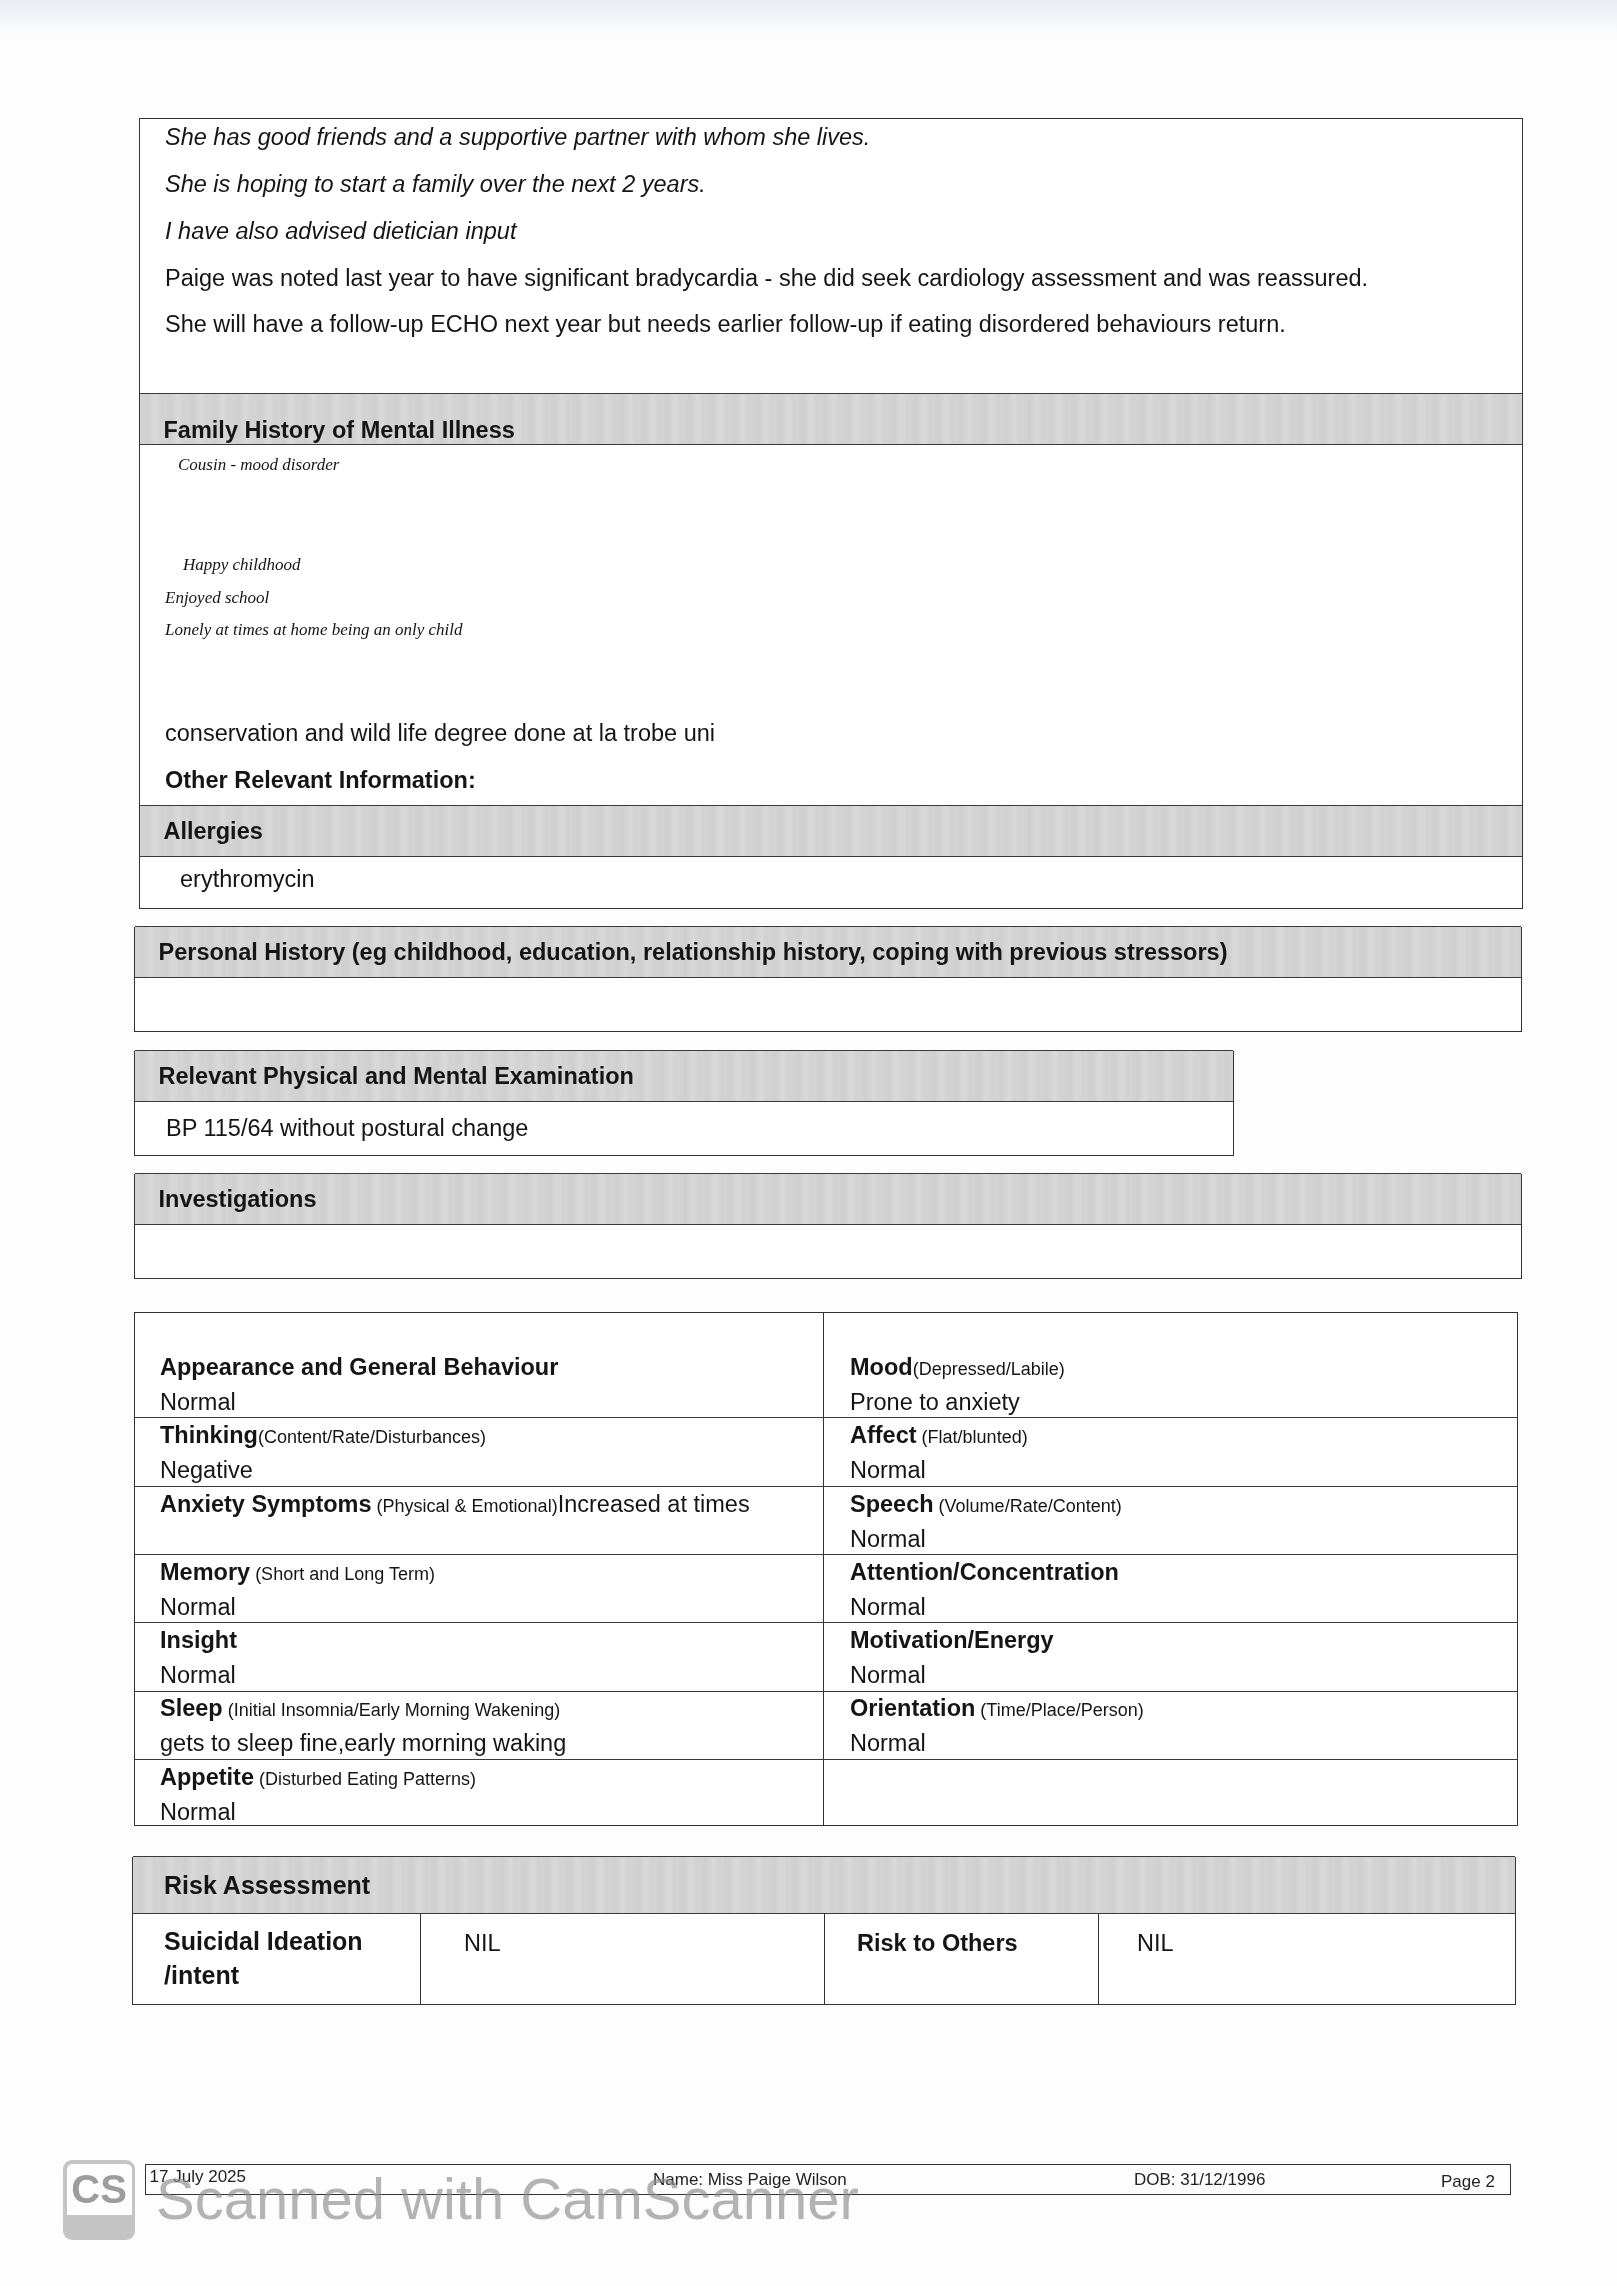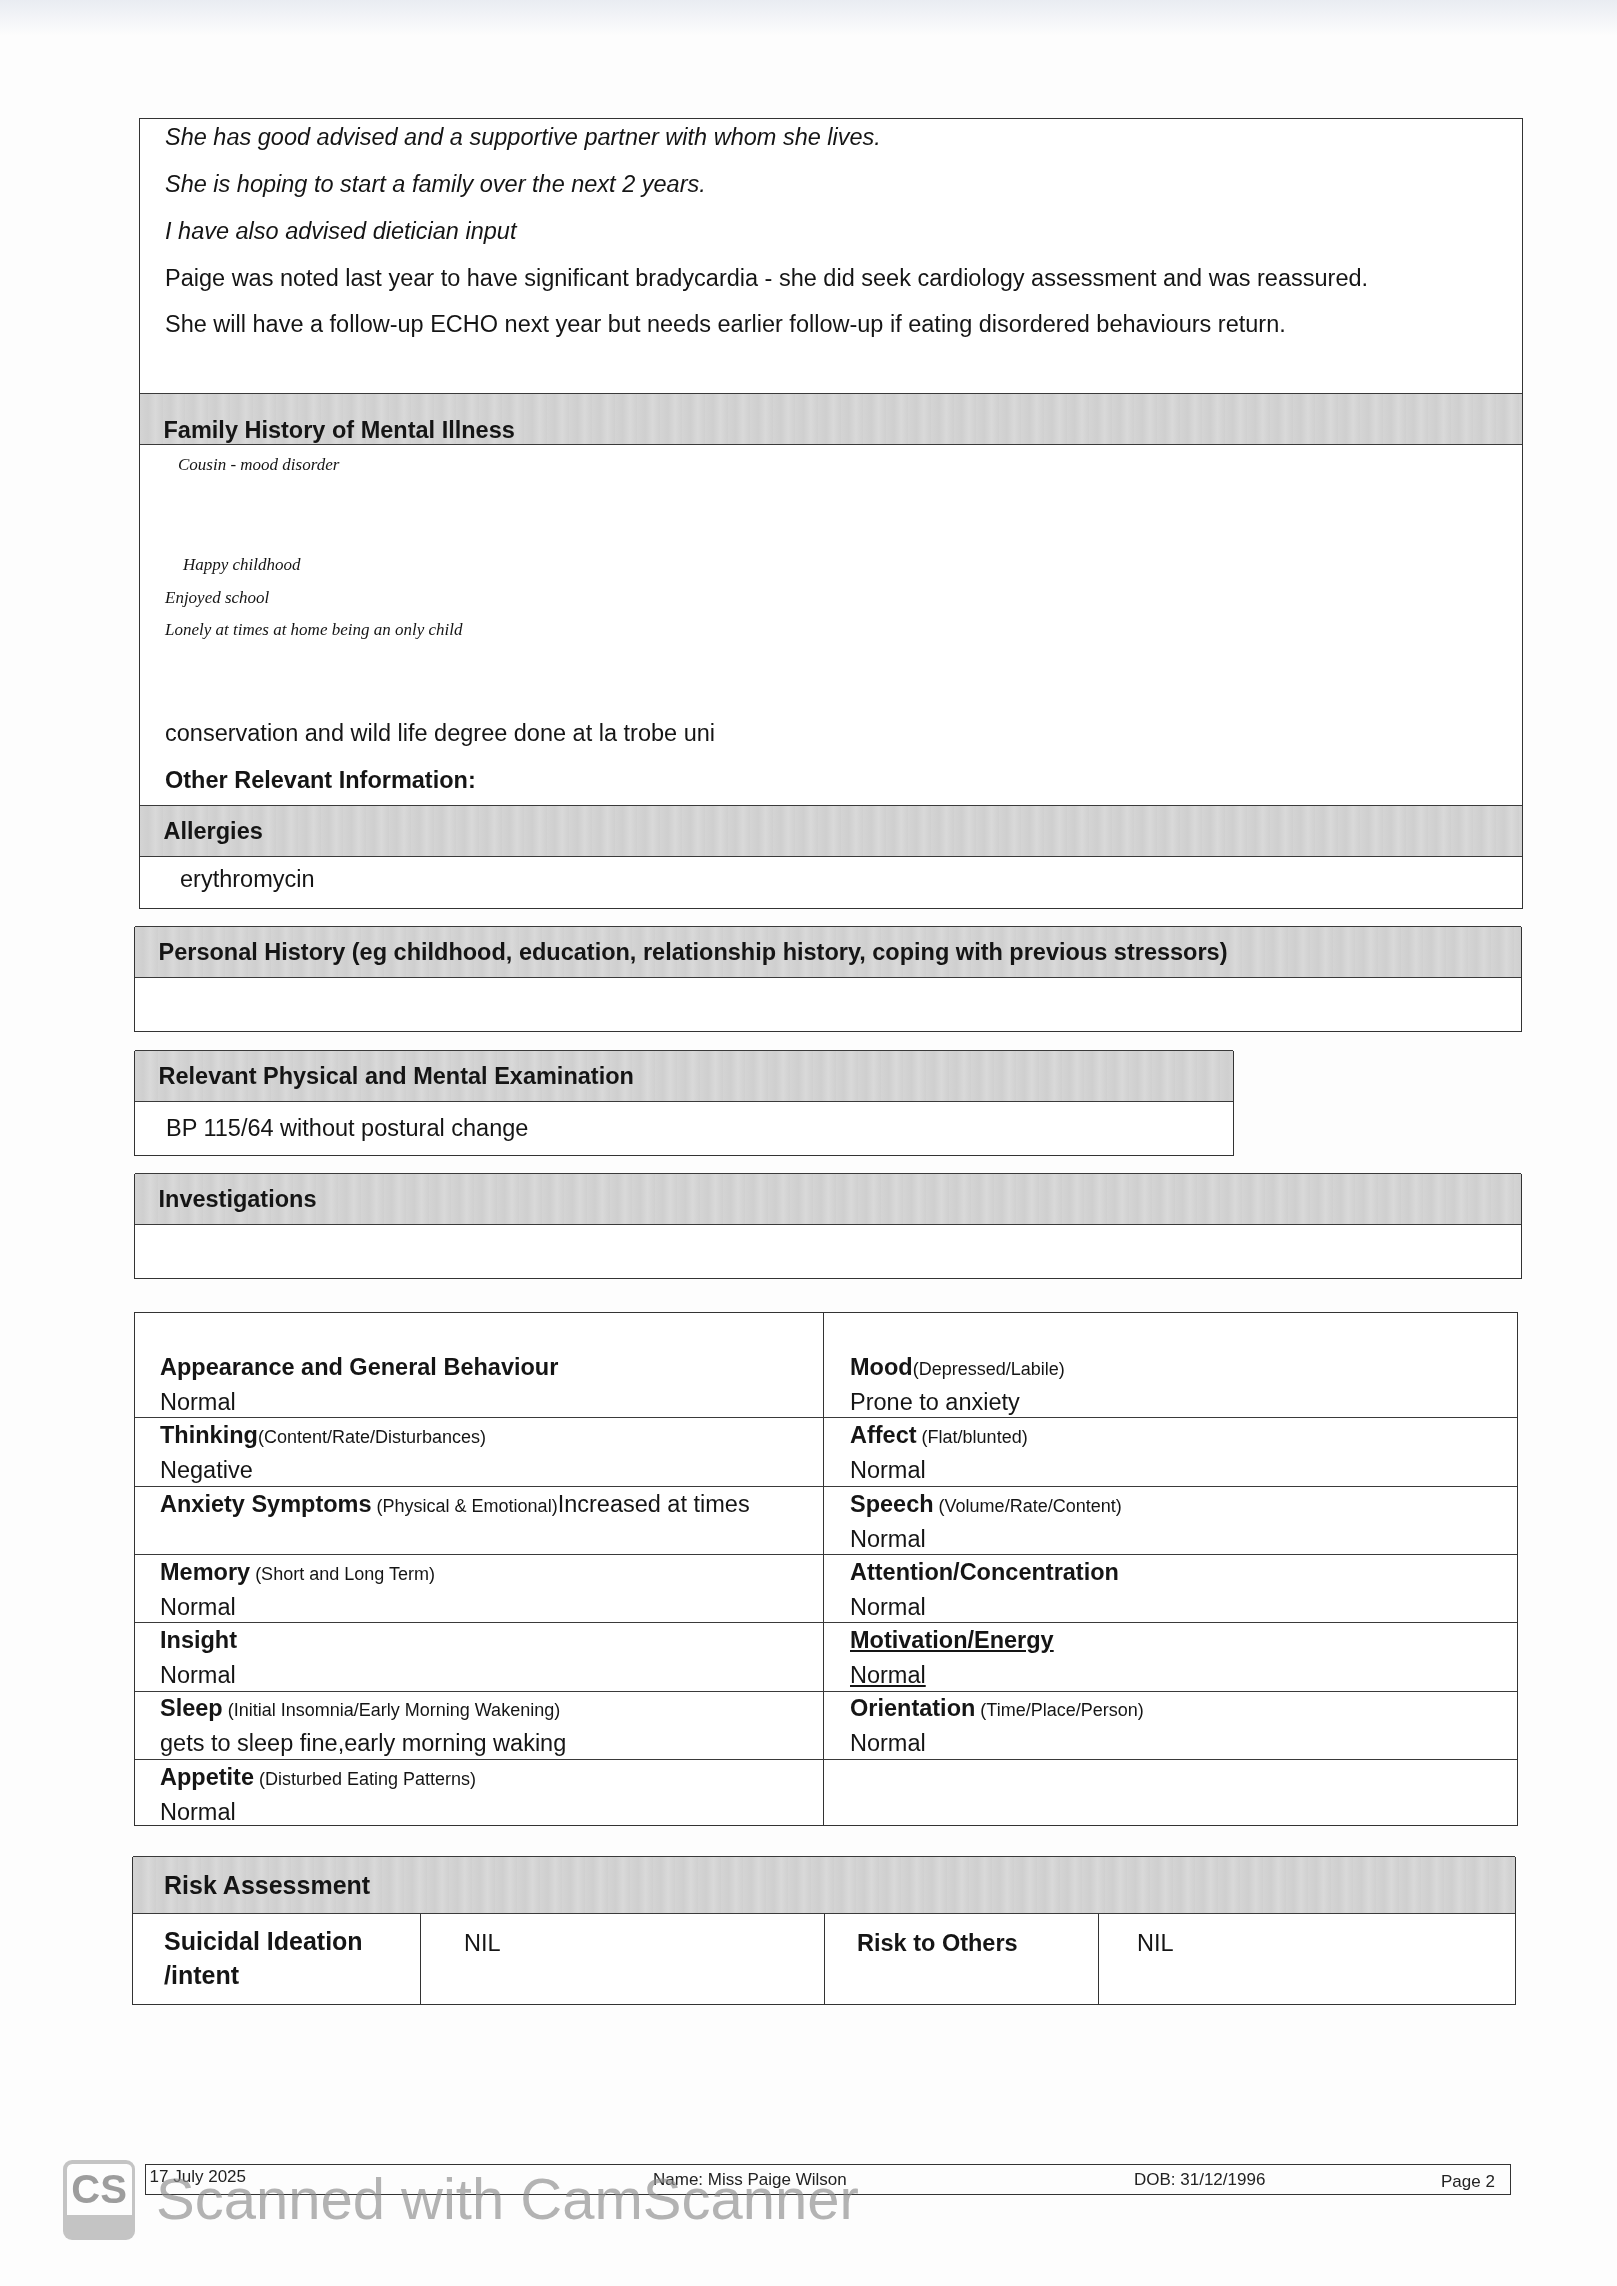--- a/index.html
+++ b/index.html
@@ -45,21 +45,21 @@
     font-size: 40px; text-align: center; line-height: 51px;
   }
 </style>
 </head>
 <body>
 
 <div class="top-shade"></div>
 
 <div class="box" style="left:139px; top:118px; width:1384px; height:791px;">
   <div>
-    <span class="txt it" style="left:25px; top:5.4px;">She has good advised and a supportive partner with whom she lives.</span>
+    <span class="txt it" style="left:25px; top:5.4px;">She has good friends and a supportive partner with whom she lives.</span>
     <span class="txt it" style="left:25px; top:52px;">She is hoping to start a family over the next 2 years.</span>
     <span class="txt it" style="left:25px; top:99px;">I have also advised dietician input</span>
     <span class="txt" style="left:25px; top:146px;">Paige was noted last year to have significant bradycardia - she did seek cardiology assessment and was reassured.</span>
     <span class="txt" style="left:25px; top:192px;">She will have a follow-up ECHO next year but needs earlier follow-up if eating disordered behaviours return.</span>
   </div>
 
   <div class="hdr" style="top:274px; height:52px;align-items:flex-end;">
     <span>Family History of Mental Illness</span>
   </div>
   <span class="txt serif" style="left:38px; top:336px;">Cousin  - mood disorder</span>
@@ -133,21 +133,21 @@
       </div>
       <div class="mse-cell" style="top: 243px; left: 715px;">
         <div style="white-space: nowrap;"><span class="b">Attention/Concentration</span><span class="small"></span></div>
         <div style="white-space: nowrap;">Normal</div>
       </div>
       <div class="hline" style="top: 309px;"></div>
       <div class="mse-cell" style="top: 311px; left: 25px;">
         <div style="white-space: nowrap;"><span class="b">Insight</span><span class="small"></span></div>
         <div style="white-space: nowrap;">Normal</div>
       </div>
-      <div class="mse-cell" style="top: 311px; left: 715px; text-decoration: underline;">
+      <div class="mse-cell" style="top: 311px; left: 715px;">
         <div style="white-space: nowrap;"><span class="b">Motivation/Energy</span><span class="small"></span></div>
         <div style="white-space: nowrap;">Normal</div>
       </div>
       <div class="hline" style="top: 378px;"></div>
       <div class="mse-cell" style="top: 379px; left: 25px;">
         <div style="white-space: nowrap;"><span class="b">Sleep</span><span class="small"> (Initial Insomnia/Early Morning Wakening)</span></div>
         <div style="white-space: nowrap;">gets to sleep fine,early morning waking</div>
       </div>
       <div class="mse-cell" style="top: 379px; left: 715px;">
         <div style="white-space: nowrap;"><span class="b">Orientation</span><span class="small"> (Time/Place/Person)</span></div>

